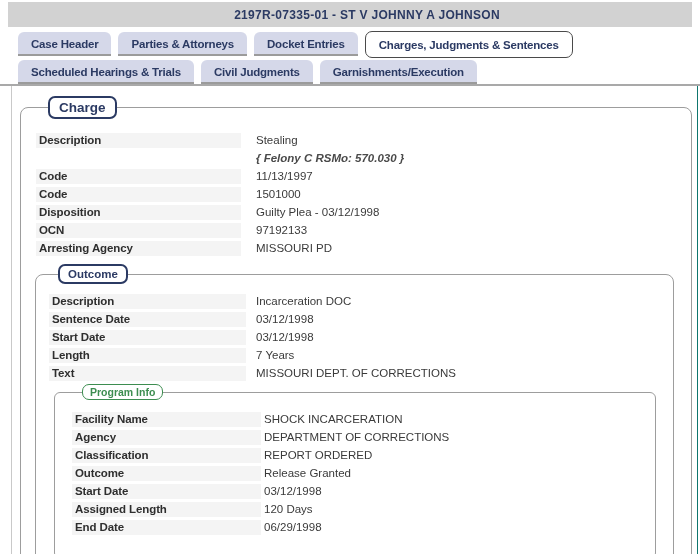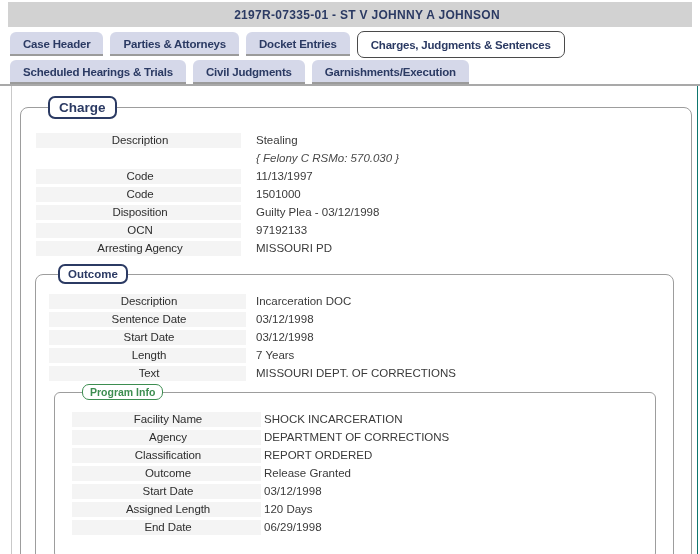--- a/index.html
+++ b/index.html
@@ -22,21 +22,21 @@
     padding-left: 34px;
   }
   .topbar span {
     color: #2b3a63;
     font-weight: 700;
     font-size: 12px;
     letter-spacing: .3px;
   }
 
   
-  .tabs { padding: 5px 10px 0 10px; }
+  .tabs { padding: 5px 10px 0 10px; margin-left: 8px; }
   .tabrow { display: flex; gap: 7px; align-items: flex-end; }
   .tabrow + .tabrow { margin-top: 4px; }
   .tab {
     background: #d5d8e9;
     color: #2b3a63;
     font-weight: 700;
     font-size: 11.5px;
     letter-spacing: -0.2px;
     padding: 6px 13px 4px 13px;
     border-radius: 6px 6px 0 0;
@@ -101,30 +101,29 @@
     padding: 1px 7px;
     border-width: 1.5px;
     border-color: #3d8d50;
     color: #3d8d50;
   }
 
   
   .frow { display: flex; margin-bottom: 3px; font-size: 11.5px; line-height: 13px; }
   .frow .lbl {
     background: #f4f4f4;
-    font-weight: 400;
+    font-weight: 700;
     color: #2e2e2e;
     padding: 1px 0 1px 3px;
     flex: 0 0 auto;
     letter-spacing: -0.1px;
-    text-align: center;
   }
   .frow .lbl.blank { background: transparent; }
   .frow .val { color: #3a3a3a; padding: 1px 0; white-space: nowrap; }
-  .frow .val.note { font-style: italic; color: #4a4a4a; }
+  .frow .val.note { font-style: italic; color: #4a4a4a; font-weight: bold; }
 
   .fs-charge   > .frow .lbl { width: 205px; }
   .fs-charge   > .frow .val { margin-left: 15px; }
   .fs-sentence > .frow .lbl { width: 197px; }
   .fs-sentence > .frow .val { margin-left: 10px; }
   .fs-program  > .frow .lbl { width: 189px; }
   .fs-program  > .frow .val { margin-left: 3px; }
 </style>
 </head>
 <body>

